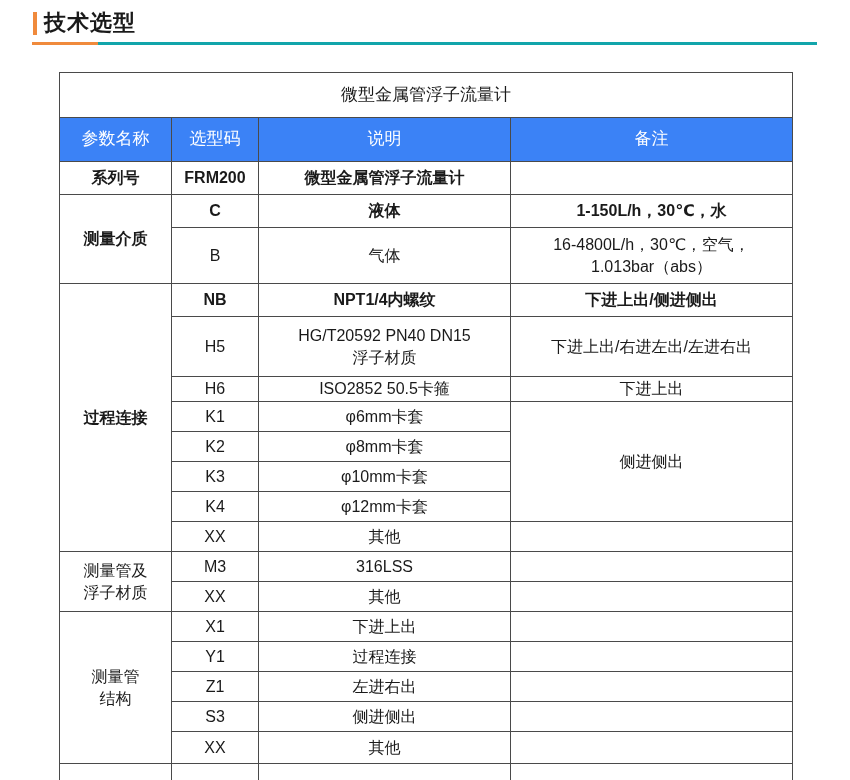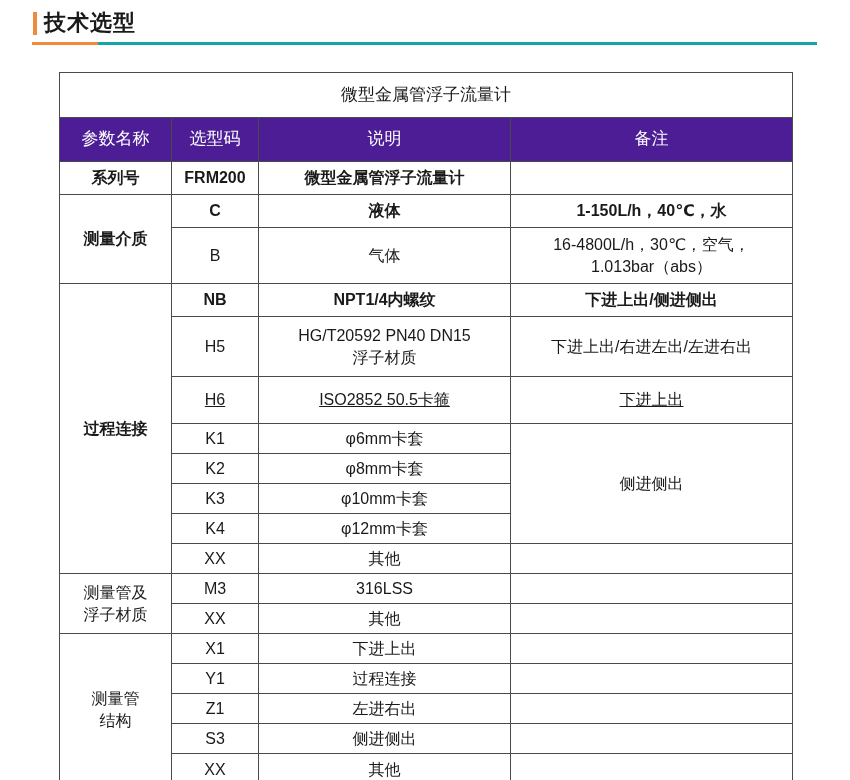--- a/index.html
+++ b/index.html
@@ -49,29 +49,29 @@
     font-weight: 400;
     line-height: 1.35;
   }
   tr.title-row td {
     height: 45px;
     font-size: 17px;
     background: #ffffff;
   }
   tr.head-row th {
     height: 44px;
-    background: #4c1d95;
+    background: #3b82f6;
     color: #ffffff;
     font-size: 17px;
     font-weight: 500;
   }
   tr.h33 td { height: 33px; font-weight: bold; }
   tr.h56 td { height: 56px; }
   tr.h60 td { height: 60px; }
-  tr.h31 td { height: 47px; text-decoration: underline; }
+  tr.h31 td { height: 25px; }
   tr.h30 td { height: 30px; }
   tr.h32 td { height: 32px; }
   td.param-cell { font-size: 16px; }
 </style>
 </head>
 <body>
 
 <div class="page-header">
   <span class="accent-bar"></span>
   <span class="page-title">技术选型</span>
@@ -103,21 +103,21 @@
       <td class="param-cell">系列号</td>
       <td>FRM200</td>
       <td>微型金属管浮子流量计</td>
       <td></td>
     </tr>
 
     <tr class="h33">
       <td class="param-cell" rowspan="2">测量介质</td>
       <td>C</td>
       <td>液体</td>
-      <td>1-150L/h，40℃，水</td>
+      <td>1-150L/h，30℃，水</td>
     </tr>
     <tr class="h56">
       <td>B</td>
       <td>气体</td>
       <td>16-4800L/h，30℃，空气，
 1.013bar（abs）</td>
     </tr>
 
     <tr class="h33">
       <td class="param-cell" rowspan="8">过程连接</td>

